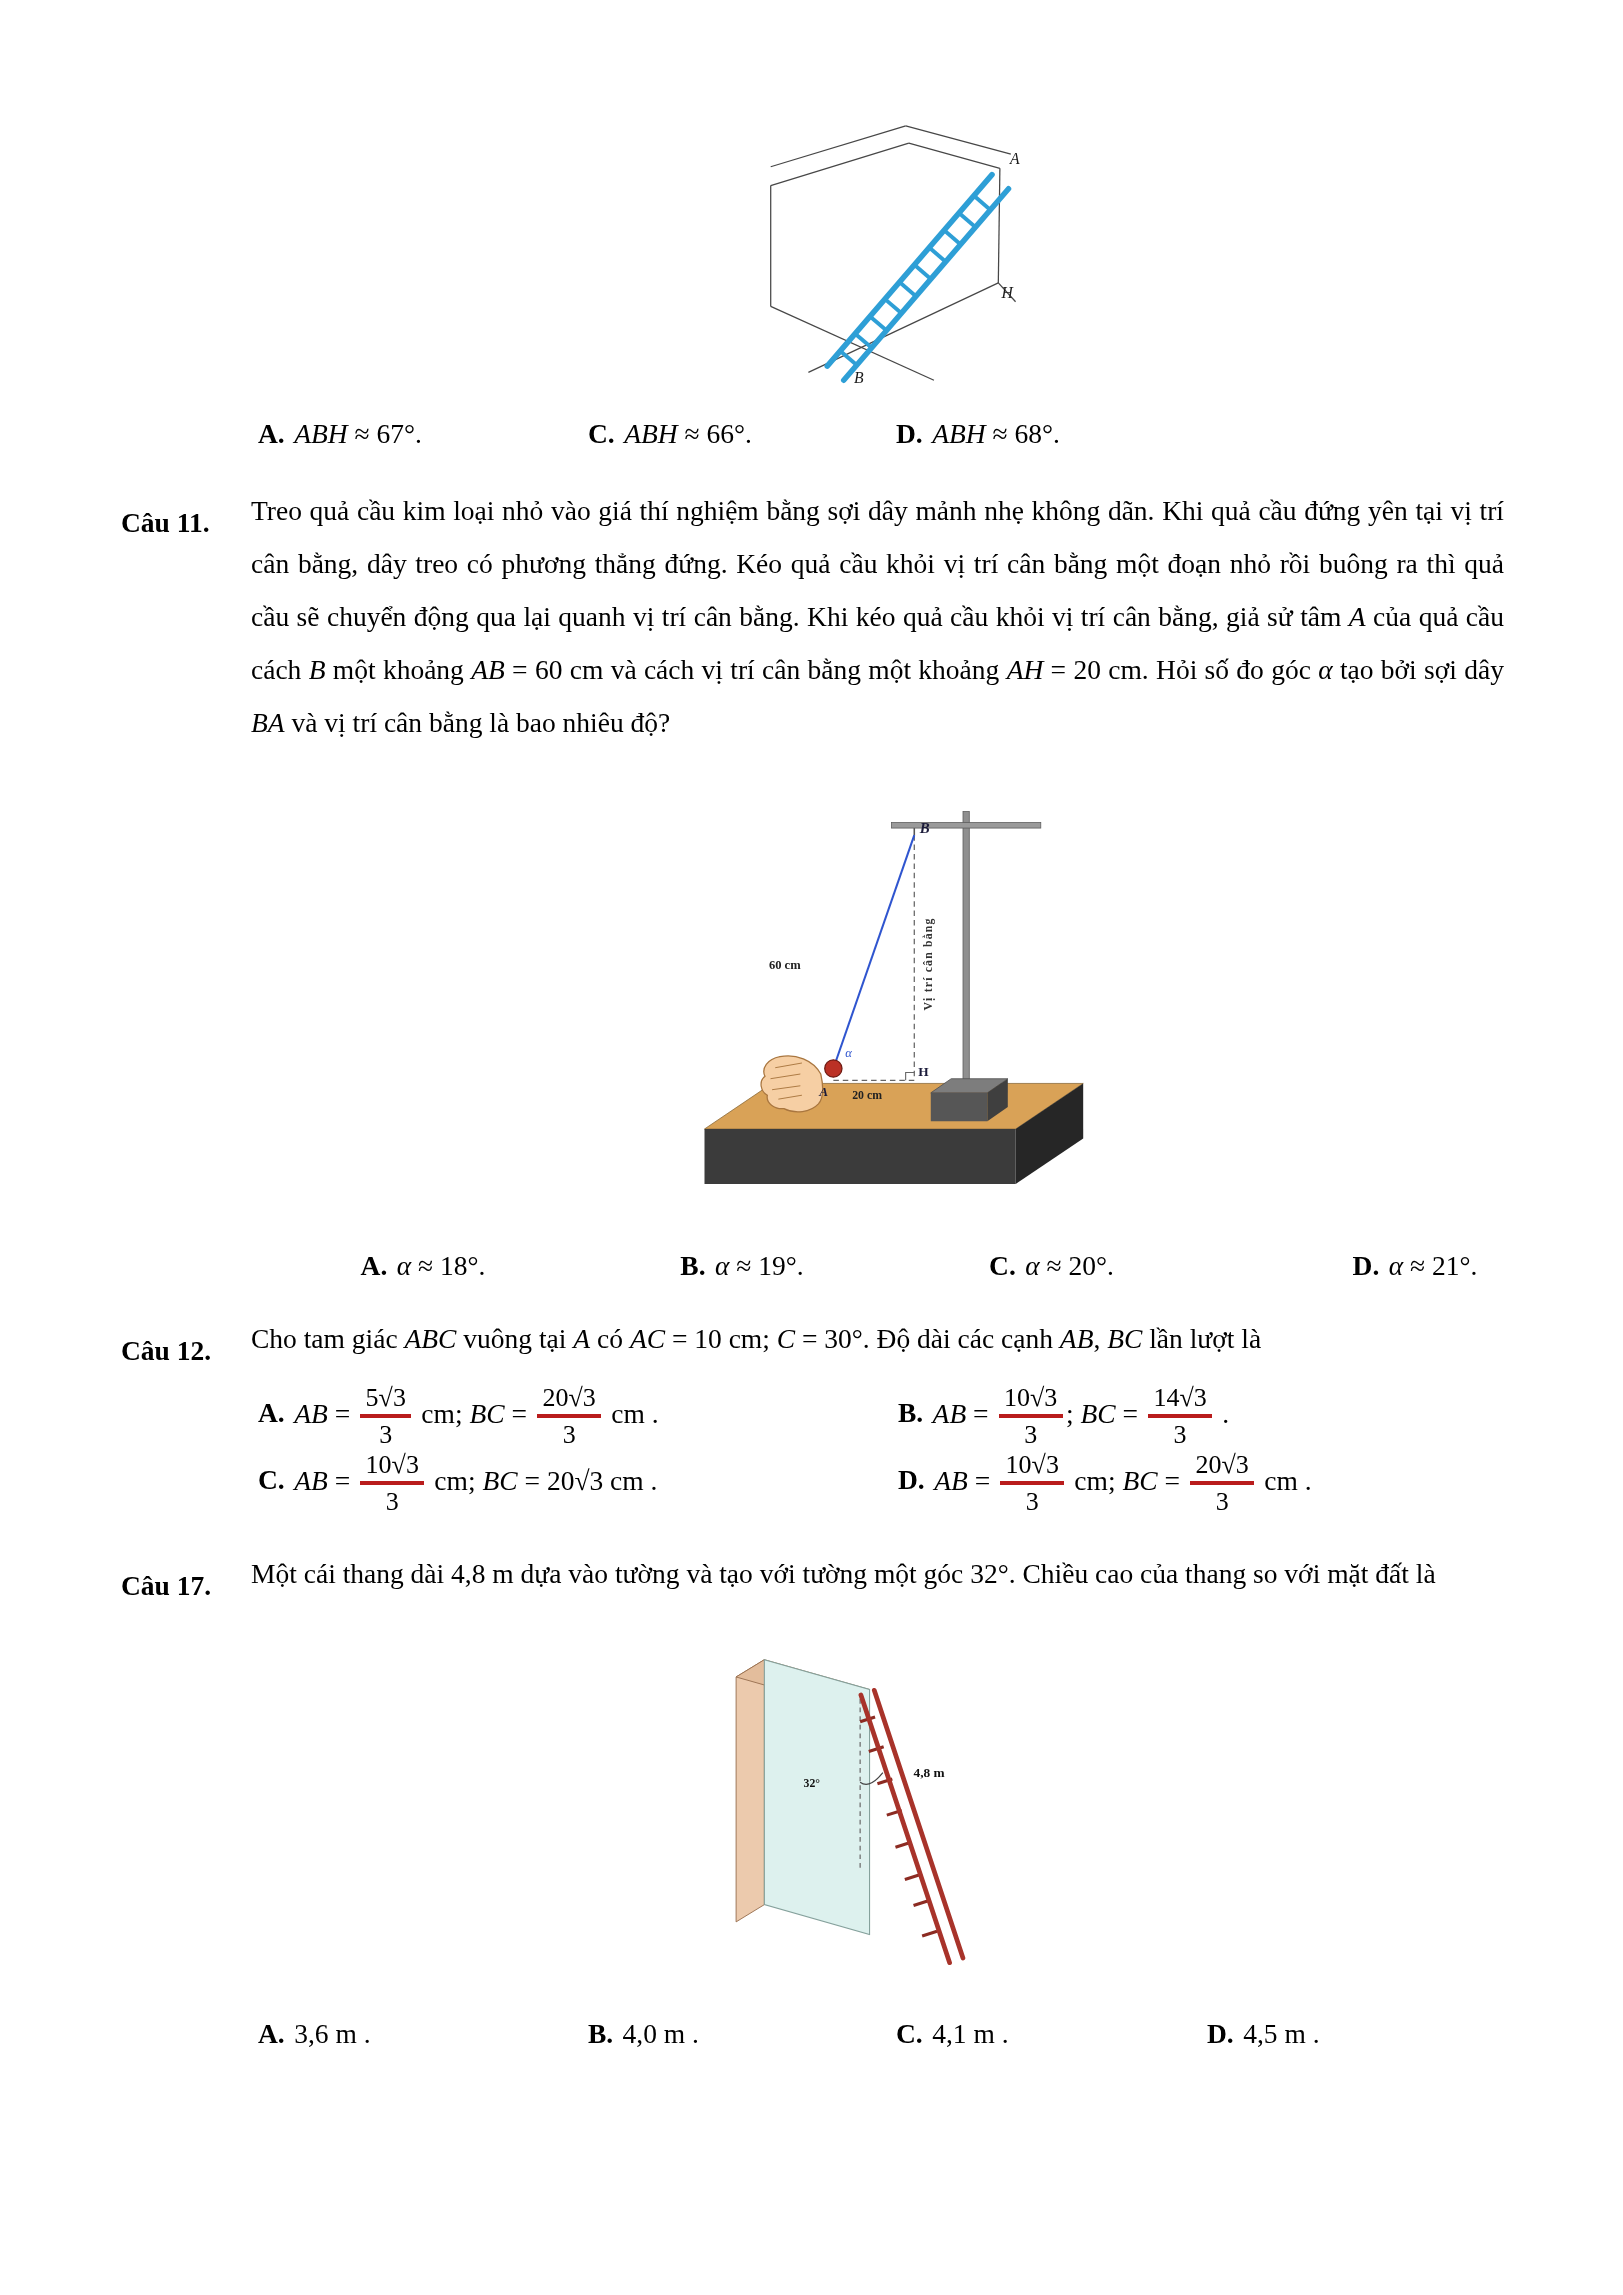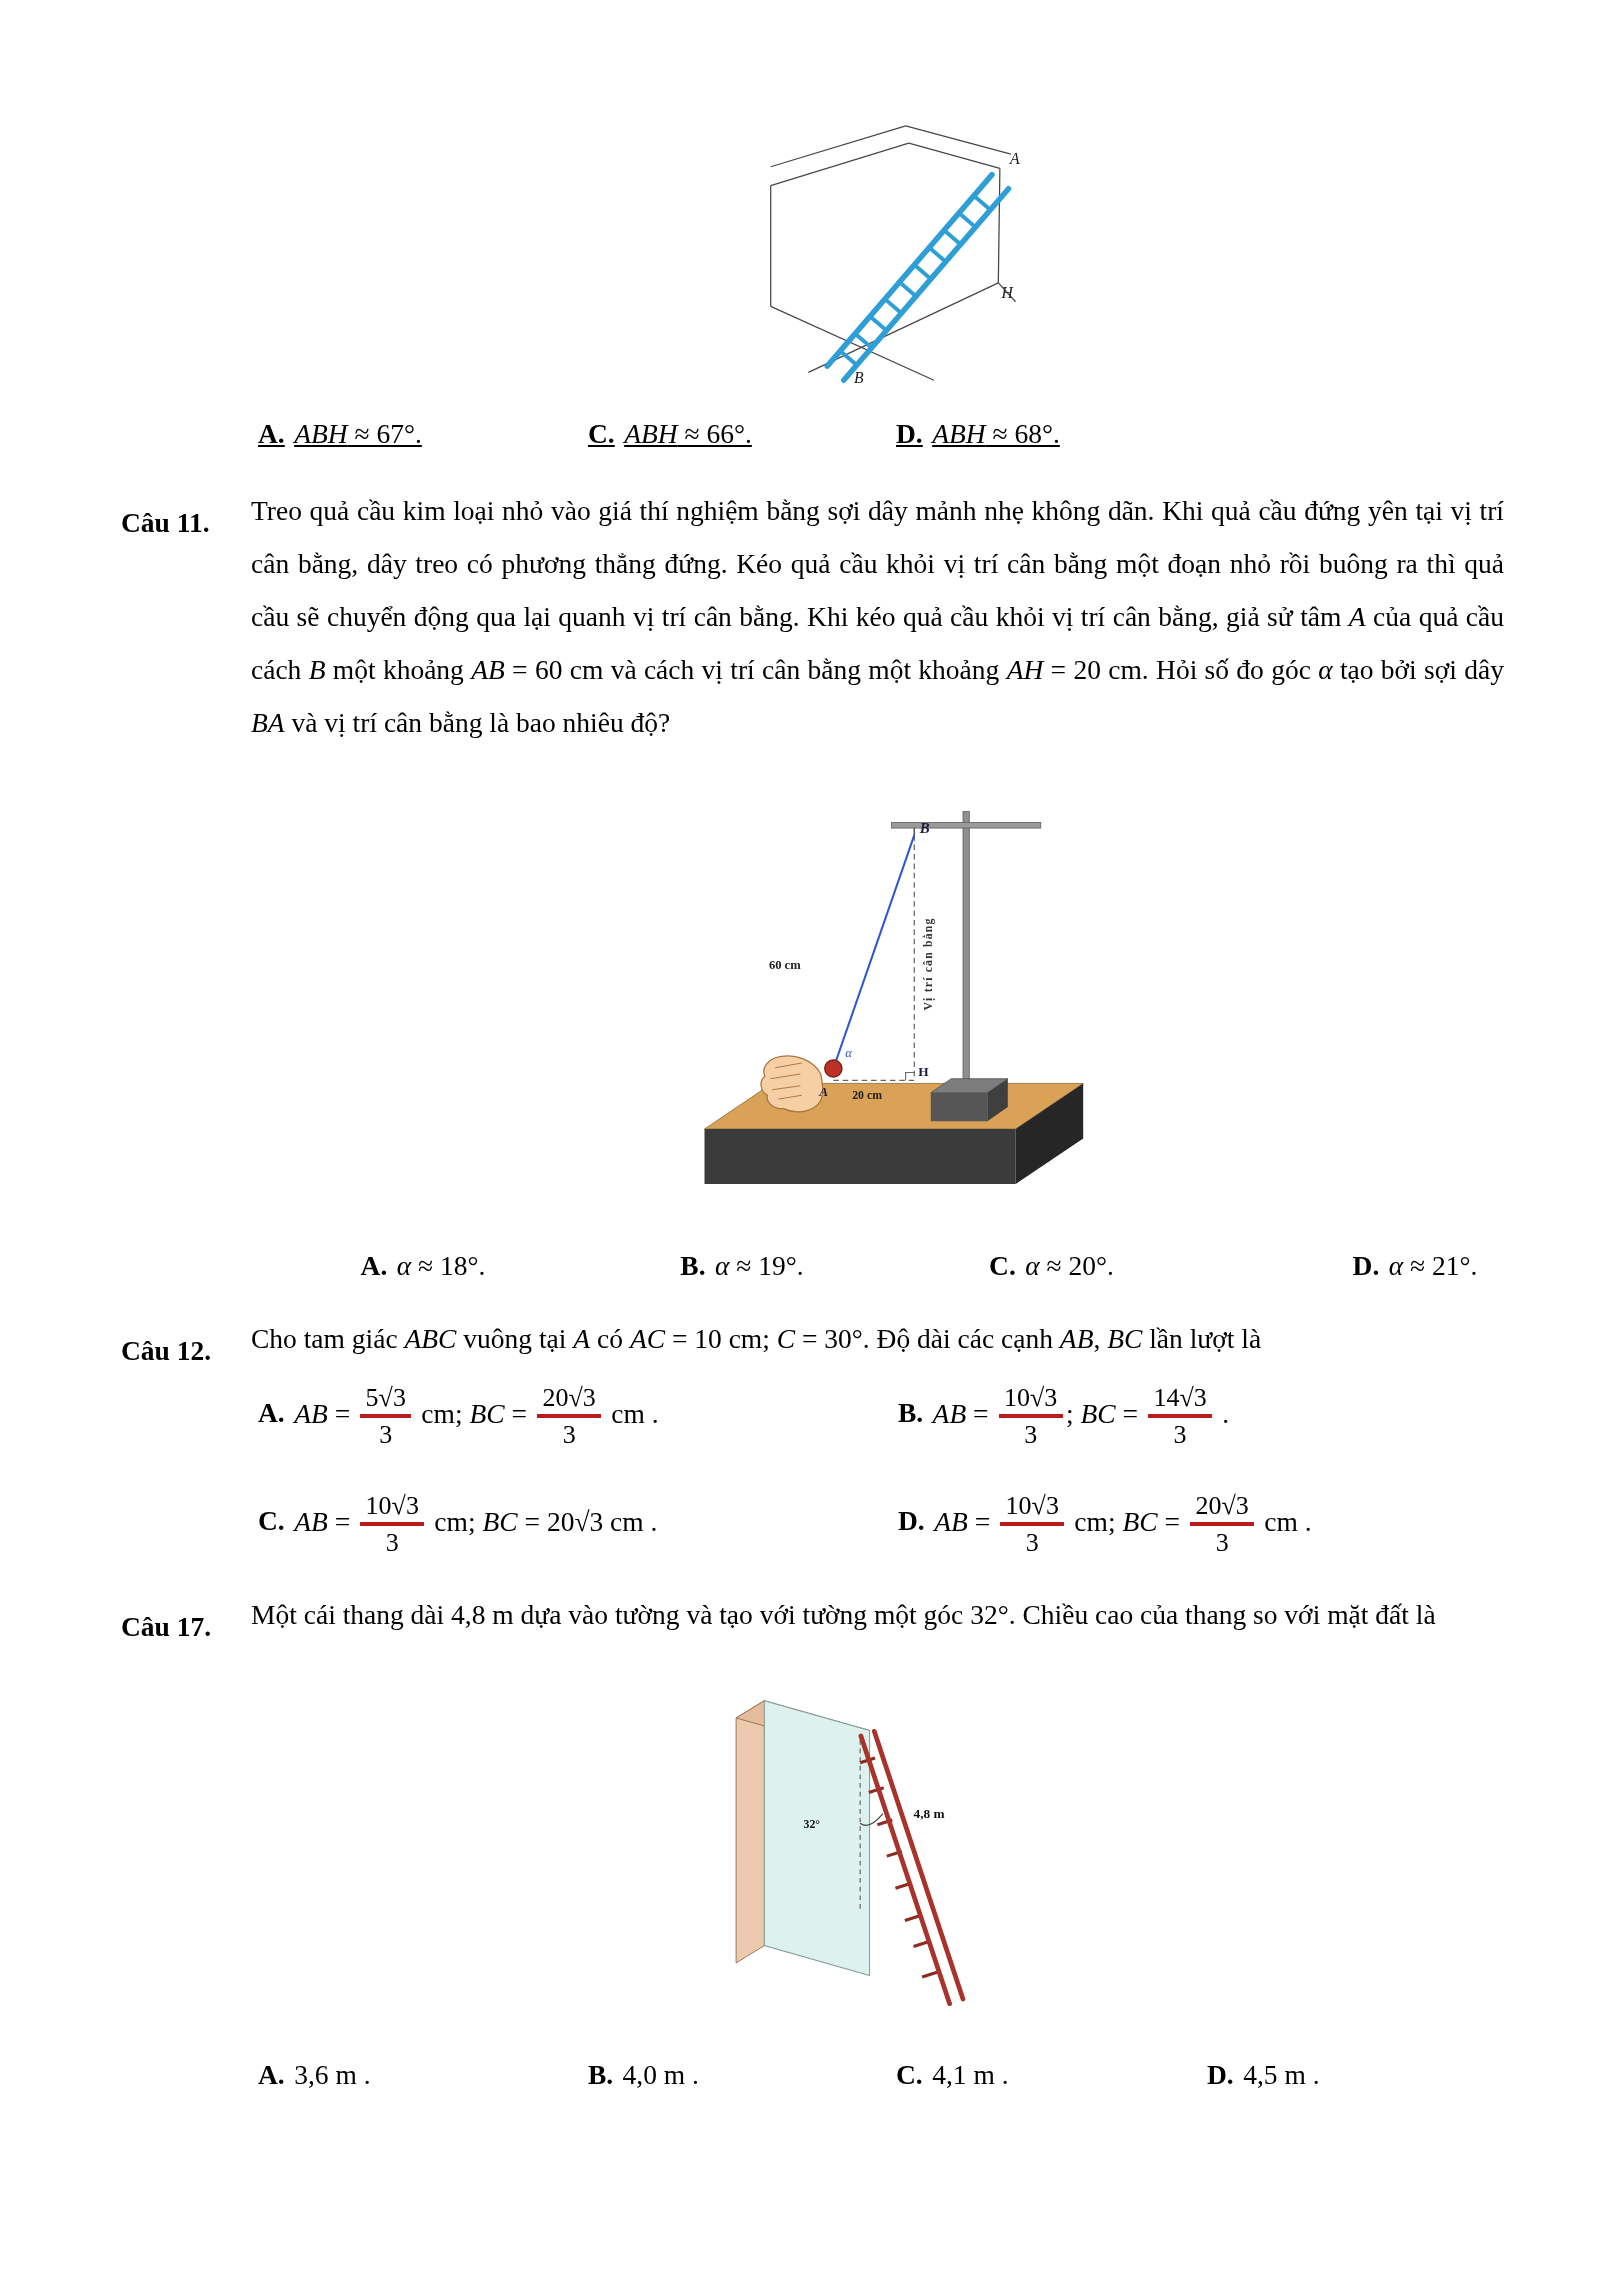--- a/index.html
+++ b/index.html
@@ -7,21 +7,21 @@
   .page {
     width:1623px; height:2295px; background:#ffffff; overflow:hidden; position:relative;
     font-family:"Liberation Serif","DejaVu Serif",serif; font-size:27.5px; color:#000;
   }
   .it { font-style:italic; }
   .bd { font-weight:bold; margin-right:9.4px; }
   .question { position:relative; margin-left:251px; margin-right:119px; text-align:justify; line-height:53px; }
   .qnum { position:absolute; left:-130px; top:12px; font-weight:bold; white-space:nowrap; }
   .opts { margin-left:258px; display:grid; grid-template-columns:330px 308px 311px auto; line-height:53px; }
   .opt { white-space:nowrap; }
-  .opts-frac { margin-left:258px; display:grid; grid-template-columns:640px auto; row-gap:41px; }
+  .opts-frac { margin-left:258px; display:grid; grid-template-columns:640px auto; }
   .opt-frac { white-space:nowrap; }
   .frac { display:inline-block; vertical-align:middle; text-align:center; padding:0 3.1px; font-size:26px; line-height:1.15; }
   .frac .num { display:block; border-bottom:4px solid #b91c1c; padding:0 5.5px 1.6px; }
   .frac .den { display:block; padding-top:1.6px; }
   .fig { position:relative; }
   #fig1 { width:259px; height:267px; margin:118px 0 0 766px; }
   #fig2 { width:393px; height:440px; margin:17.3px 0 0 695px; }
   #fig3 { width:314px; height:369px; margin:11.8px 0 0 689px; }
   .fig svg { display:block; }
   .fig text { font-family:"Liberation Serif","DejaVu Serif",serif; }
@@ -61,21 +61,21 @@
         <line x1="99" y1="334" x2="309" y2="90"></line>
       </g>
       <g font-size="20" font-style="italic" fill="#1c1c1c">
         <text x="311" y="58">A</text>
         <text x="300" y="229">H</text>
         <text x="112" y="338">B</text>
       </g>
     </svg>
   </figure>
 
-  <div class="opts" style="margin-top:22px;text-decoration:underline;">
+  <div class="opts" style="margin-top:22px;">
     <span class="opt"><span class="bd">A.</span><span class="it">ABH</span><span> ≈ 67°.</span></span>
     <span class="opt"><span class="bd">C.</span><span class="it">ABH</span><span> ≈ 66°.</span></span>
     <span class="opt"><span class="bd">D.</span><span class="it">ABH</span><span> ≈ 68°.</span></span>
   </div>
 
   <section class="question" style="margin-top:23.6px;">
     <span class="qnum">Câu 11.</span>
     <span><span>Treo quả cầu kim loại nhỏ vào giá thí nghiệm bằng sợi dây mảnh nhẹ không dãn. Khi quả cầu đứng yên tại vị trí cân bằng, dây treo có phương thẳng đứng. Kéo quả cầu khỏi vị trí cân bằng một đoạn nhỏ rồi buông ra thì quả cầu sẽ chuyển động qua lại quanh vị trí cân bằng. Khi kéo quả cầu khỏi vị trí cân bằng, giả sử tâm </span><span class="it">A</span><span> của quả cầu cách </span><span class="it">B</span><span> một khoảng </span><span class="it">AB</span><span> = 60 cm và cách vị trí cân bằng một khoảng </span><span class="it">AH</span><span> = 20 cm. Hỏi số đo góc </span><span class="it">α</span><span> tạo bởi sợi dây </span><span class="it">BA</span><span> và vị trí cân bằng là bao nhiêu độ?</span></span>
   </section>
 

